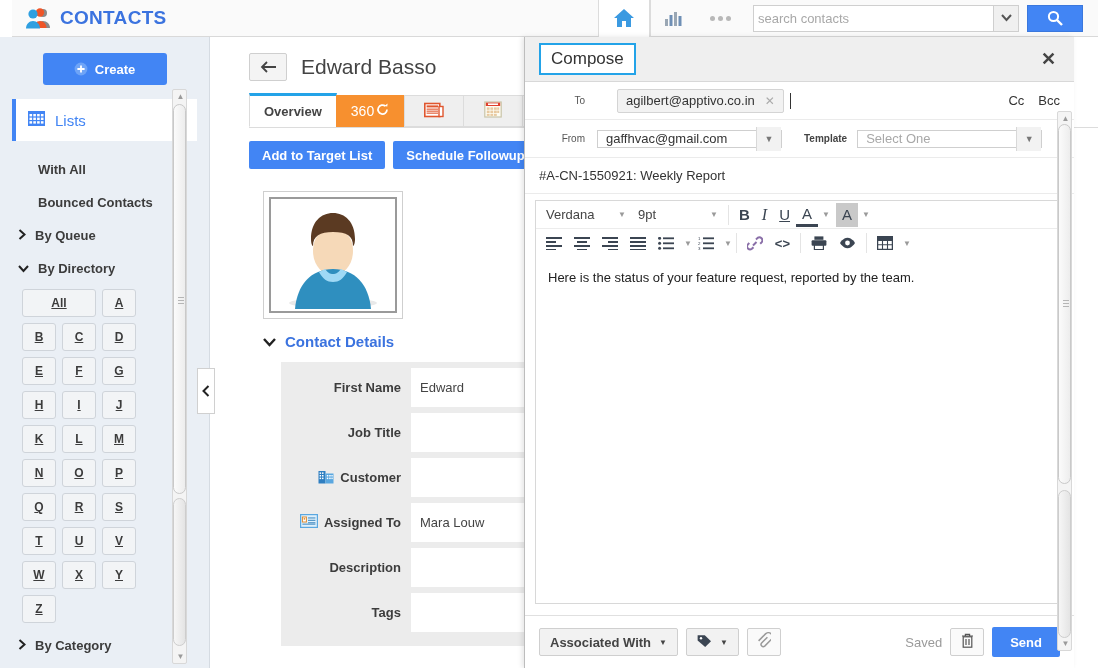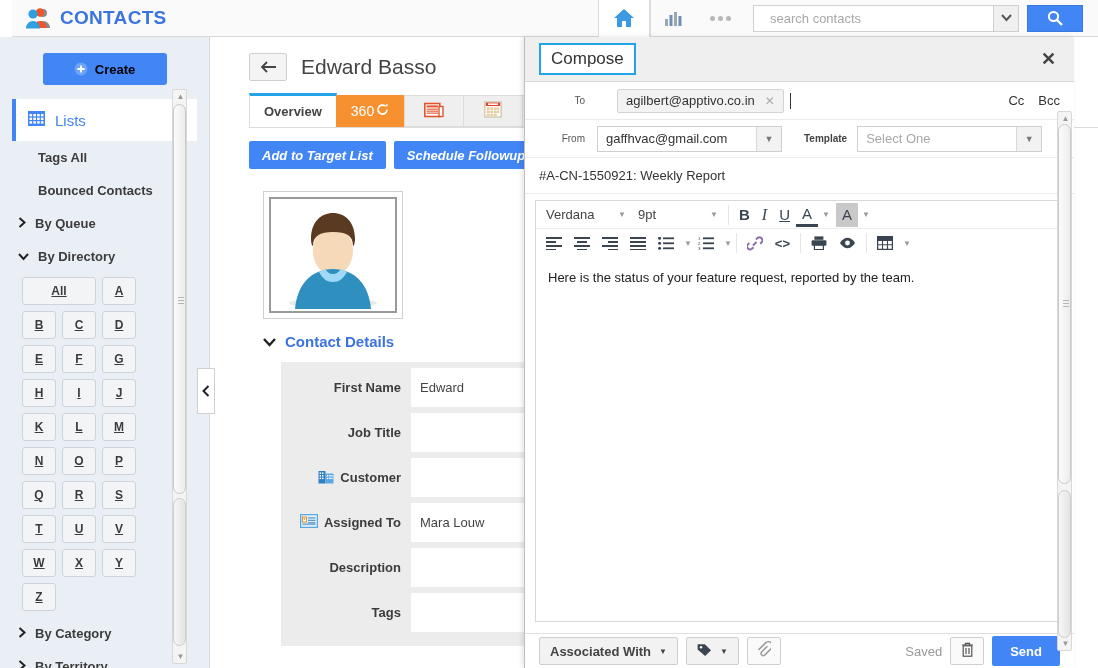--- a/index.html
+++ b/index.html
@@ -21,45 +21,45 @@
   .logo-icon{ width:26px; height:22px; position:relative; margin-right:8px; }
   .logo-title{ color:#3b73df; font-size:19px; font-weight:bold; letter-spacing:.3px; }
   .tb-sep{ width:1px; height:37px; background:#dcdcdc; }
   .tb-btn{ width:46px; height:37px; display:flex; align-items:center; justify-content:center; cursor:pointer;}
   .tb-btn.home{ background:#fff; border-left:1px solid #dcdcdc; border-right:1px solid #dcdcdc; width:52px;}
   .dots{ display:flex; gap:3px; align-items:center; }
   .dots i{ width:5px; height:5px; border-radius:50%; background:#b8b8b8; display:block;}
   .search-wrap{ display:flex; align-items:center; margin-left:10px; }
   .search-input{
     width:240px; height:27px; border:1px solid #cfcfcf; border-right:none;
-    padding:0 16px; font-size:13px; color:#333; outline:none; background:#fff;
+    padding:0 4px; font-size:13px; color:#333; outline:none; background:#fff;
     font-family:"Liberation Sans", sans-serif;
   }
   .search-input::placeholder{ color:#a8a8a8; }
   .search-caret{
     width:26px; height:27px; border:1px solid #cfcfcf; background:#f0f0f0;
     display:flex; align-items:center; justify-content:center; cursor:pointer;
   }
   .search-btn{
     width:56px; height:27px; background:#4285f4; border:1px solid #3b78dd; margin-left:8px;
     display:flex; align-items:center; justify-content:center; cursor:pointer;
   }
 
   
   .sidebar{
     position:absolute; left:0; top:37px; width:210px; height:631px;
     background:#eaeff5; border-right:1px solid #d5dbe2; overflow:hidden;
   }
   .create-btn{
-    margin:16px auto 0; width:124px; height:32px; background:#4285f4; color:#000000;
+    margin:16px auto 0; width:124px; height:32px; background:#4285f4; color:#ffffff;
     border-radius:3px; display:flex; align-items:center; justify-content:center;
     font-weight:bold; font-size:13px; cursor:pointer; gap:7px;
   }
   .lists-row{
-    margin:14px 12px 0 12px; height:42px; background:#fff; border-left:4px solid #4285f4;
+    margin:14px 12px 12px 12px; height:42px; background:#fff; border-left:4px solid #4285f4;
     display:flex; align-items:center; padding:0 12px; cursor:pointer;
   }
   .lists-label{ color:#4285f4; font-size:15px; margin-left:10px; flex:1; }
   .nav-item{
     padding:9px 0 9px 38px; font-size:13px; font-weight:bold; color:#3c3c3c; cursor:pointer;
   }
   .nav-group{
     padding:9px 0 9px 18px; font-size:13px; font-weight:bold; color:#3c3c3c; cursor:pointer;
     display:flex; align-items:center; gap:9px;
   }
@@ -111,21 +111,21 @@
   .tab.active{
     background:#fff; border-top:3px solid #23a3e8; border-bottom:1px solid #fff;
     font-weight:bold; height:34px;
   }
   .tab.t360{ background:#f7902f; border-color:#f7902f; color:#fff; font-size:14px; gap:1px; }
   .tabs-rule{ height:1px; background:#dcdcdc; margin-left:38px; }
   .action-row{ display:flex; gap:8px; padding-left:38px; margin-top:13px; }
   .act-btn{
     height:28px; background:#4285f4; color:#fff; font-size:13px; font-weight:bold;
     display:flex; align-items:center; justify-content:center; padding:0 13px;
-    border-radius:2px; cursor:pointer; white-space:nowrap;font-style:italic;
+    border-radius:2px; cursor:pointer; white-space:nowrap;
   }
   .avatar-box{
     margin:22px 0 0 52px; width:140px; height:128px; border:1px solid #cfcfcf;
     padding:5px; background:#fff;
   }
   .avatar-inner{
     width:128px; height:116px; border:2px solid #9a9a9a; background:#fff;
     position:relative; overflow:hidden;
   }
   .details-head{
@@ -168,21 +168,21 @@
   .cmp-lbl{ width:58px; text-align:right; padding-right:12px; font-size:10px; color:#555; }
   .chip{
     display:inline-flex; align-items:center; gap:10px; height:24px; padding:0 8px;
     background:#f2f2f2; border:1px solid #d4d4d4; border-radius:2px; font-size:13px; color:#333;margin-left:20px;
   }
   .chip-x{ color:#aaa; font-size:12px; cursor:pointer; }
   .caret-txt{ display:inline-flex; align-items:center; margin-left:6px; width:1px; height:16px; background:#333; }
   .ccbcc{ margin-left:auto; display:flex; gap:14px; font-size:13px; color:#333; }
   .ccbcc span{ cursor:pointer; }
   .sel{
-    height:26px; border:1px solid #cfcfcf; background:#fff; display:flex; align-items:center;
+    height:18px; border:1px solid #cfcfcf; background:#fff; display:flex; align-items:center;
     font-size:13px; color:#333; cursor:pointer;
   }
   .sel .sel-val{ padding:0 8px; flex:1; white-space:nowrap; overflow:hidden; }
   .sel .sel-val.ph{ color:#a8a8a8; }
   .sel .sel-arrow{
     width:25px; height:24px; background:#f2f2f2; border-left:1px solid #d8d8d8;
     display:flex; align-items:center; justify-content:center; font-size:9px; color:#777;
   }
   .subject{
     padding:10px 14px; font-size:13px; color:#333; border-bottom:1px solid #ebebeb;
@@ -192,21 +192,21 @@
   .tb-row.first{ border-bottom:1px solid #ececec; }
   .tb-item{ display:flex; align-items:center; height:24px; padding:0 6px; cursor:pointer; color:#3b4552; }
   .tb-select{ display:flex; align-items:center; height:24px; width:92px; padding:0 6px; cursor:pointer; justify-content:space-between; font-size:13px; color:#444; }
   .tb-div{ width:1px; height:20px; background:#e4e4e4; margin:0 4px; }
   .tb-caret{ font-size:8px; color:#9a9a9a; margin-left:4px; }
   .body-area{
     flex:1; padding:12px 12px; font-size:13px; color:#222; line-height:1.45; outline:none; overflow:auto;
   }
   .body-area p{ margin:0 0 14px 0; }
   .cmp-foot{
-    height:35px; border-top:1px solid #e0e0e0; display:flex; align-items:center;
+    height:53px; border-top:1px solid #e0e0e0; display:flex; align-items:center;
     padding:0 14px; gap:8px; background:#fff;
   }
   .foot-btn{
     height:28px; border:1px solid #cfcfcf; background:#f2f2f2; border-radius:2px;
     display:flex; align-items:center; justify-content:center; padding:0 10px; gap:8px;
     font-size:13px; font-weight:bold; color:#444; cursor:pointer;
   }
   .foot-btn.icon-only{ width:34px; padding:0; background:#fafafa; }
   .saved{ margin-left:auto; color:#9a9a9a; font-size:13px; }
   .send-btn{
@@ -312,21 +312,21 @@
       </svg>
     </span>
     <span class="lists-label">Lists</span>
     <span>
       <svg width="13" height="9" viewBox="0 0 13 9">
           <path d="M1 1l5.5 6L12 1" stroke="#4285f4" stroke-width="2.2" fill="none"></path>
         </svg>
     </span>
   </div>
 
-  <div class="nav-item">Tags All</div>
+  <div class="nav-item">With All</div>
   <div class="nav-item">Bounced Contacts</div>
 
   <div class="nav-group">
     <span>
       <svg width="8" height="11" viewBox="0 0 8 11">
           <path d="M1.5 1l5 4.5-5 4.5" stroke="#222" stroke-width="2" fill="none"></path>
         </svg>
     </span>
     <span>By Queue</span>
   </div>

